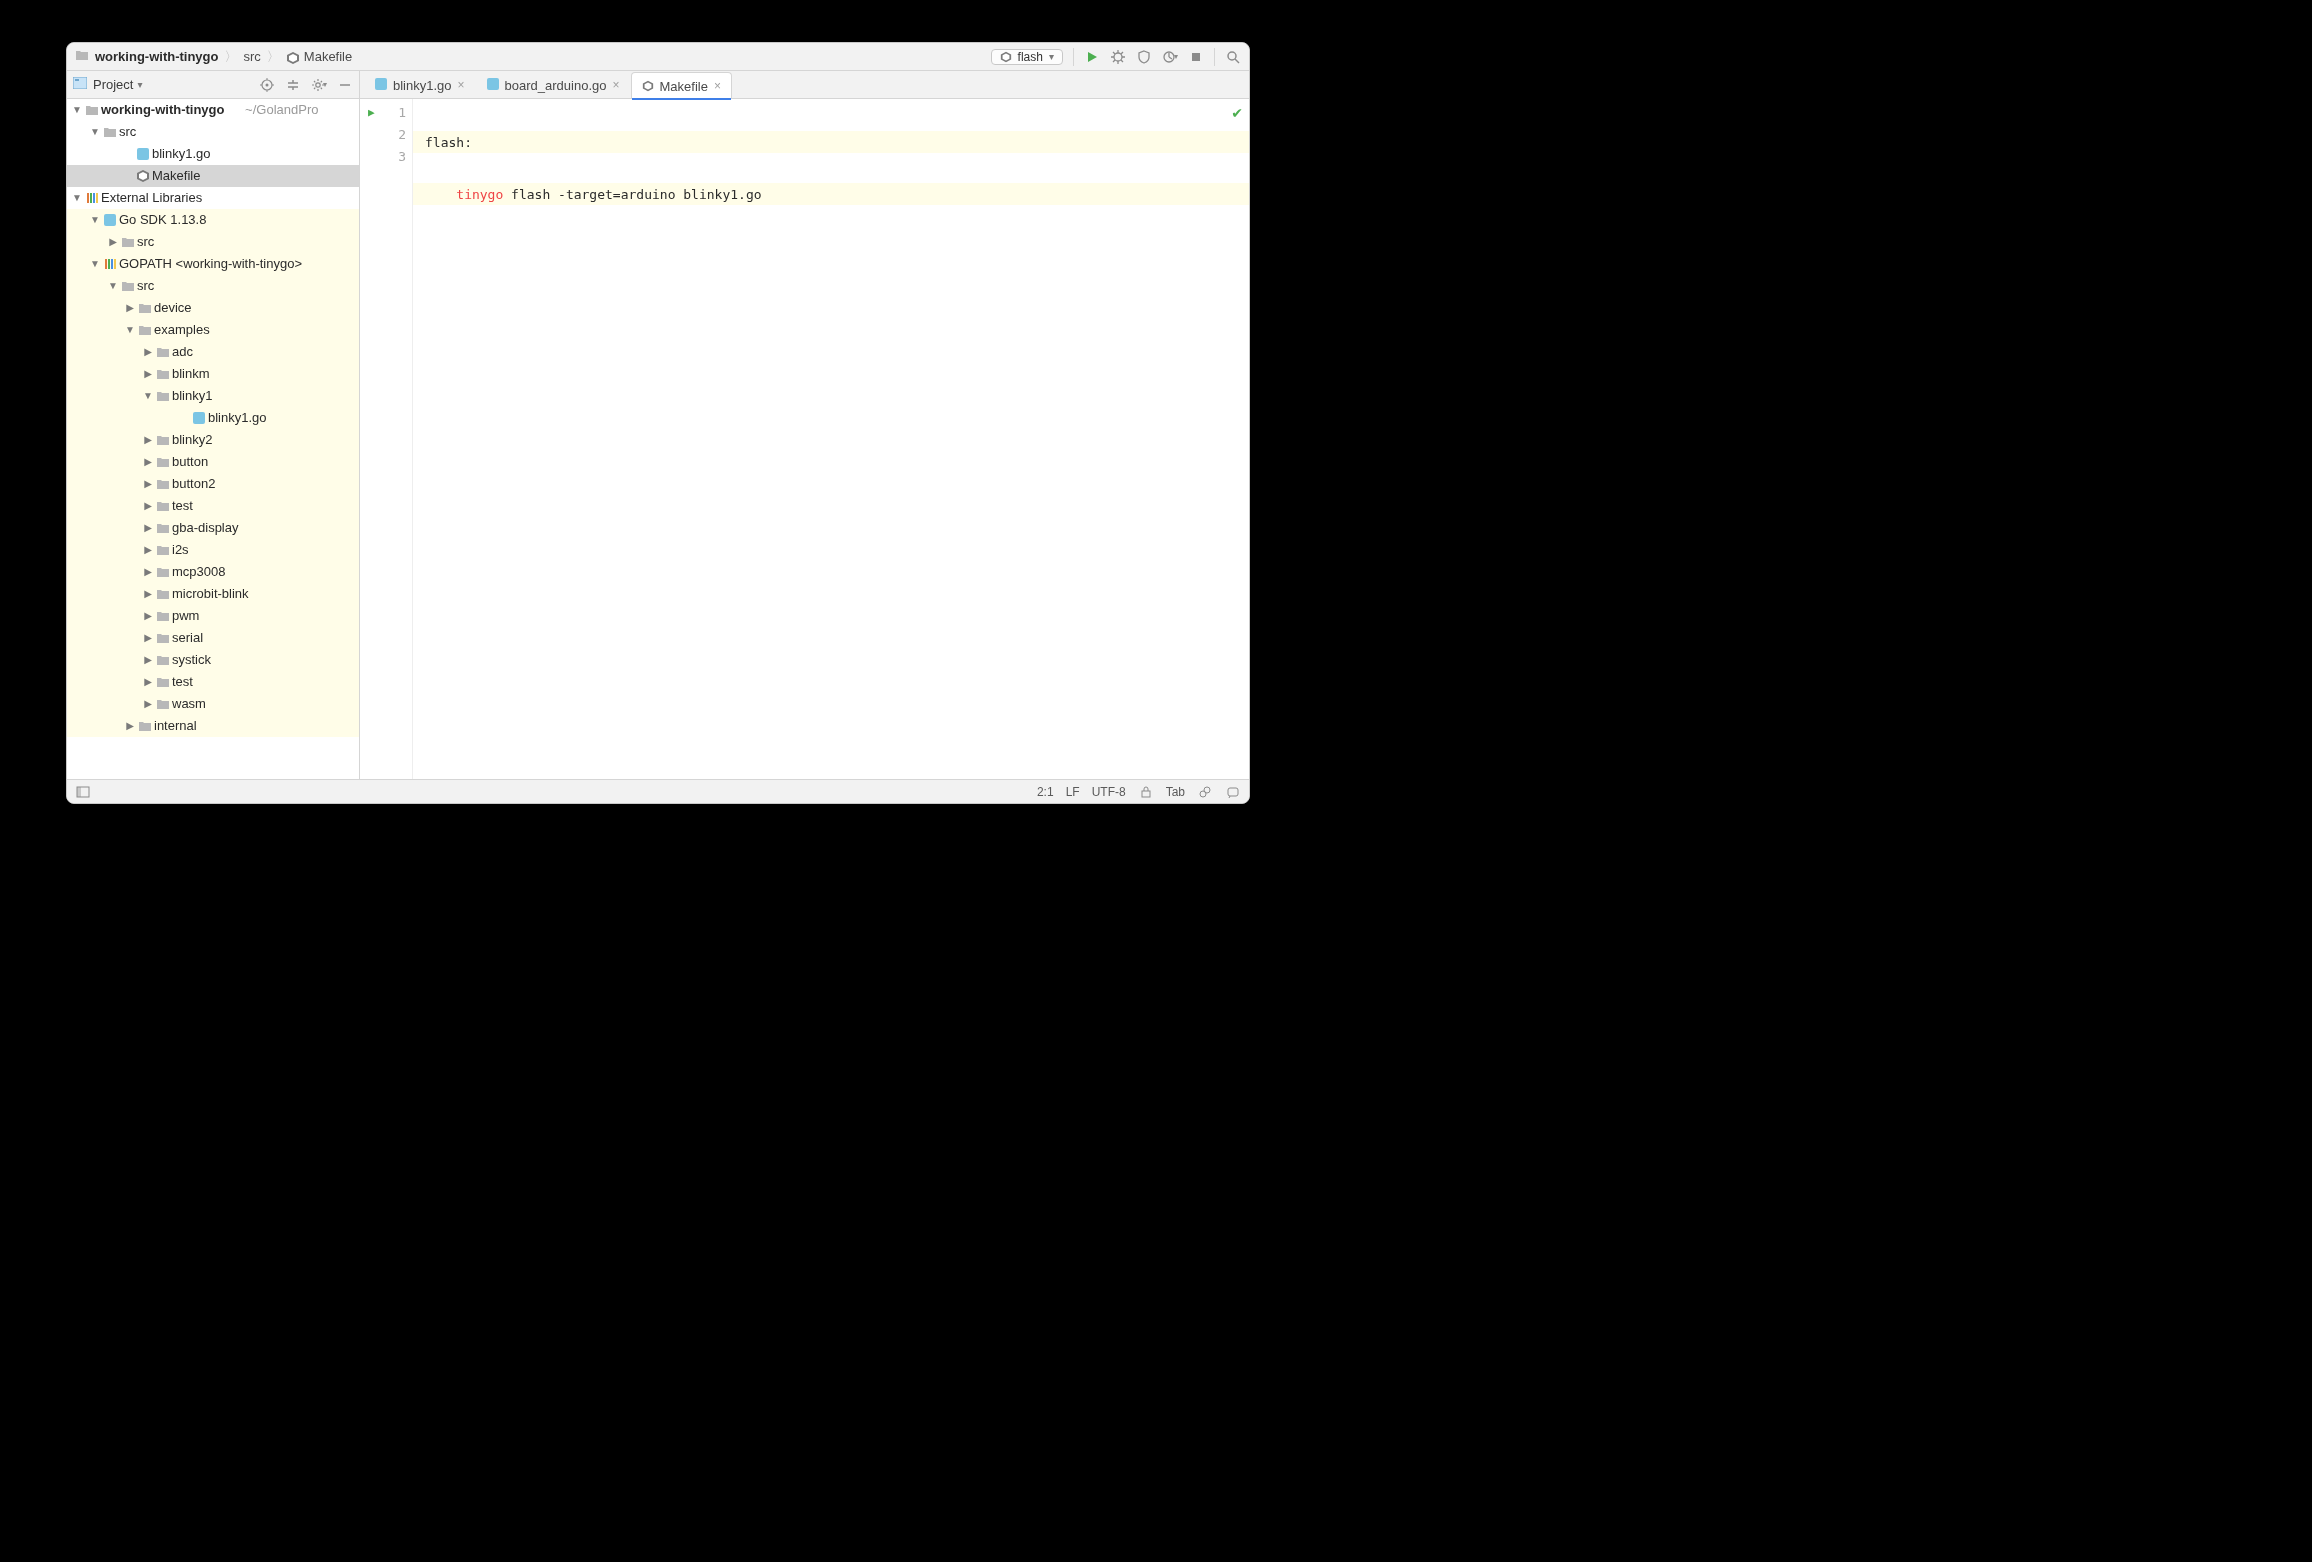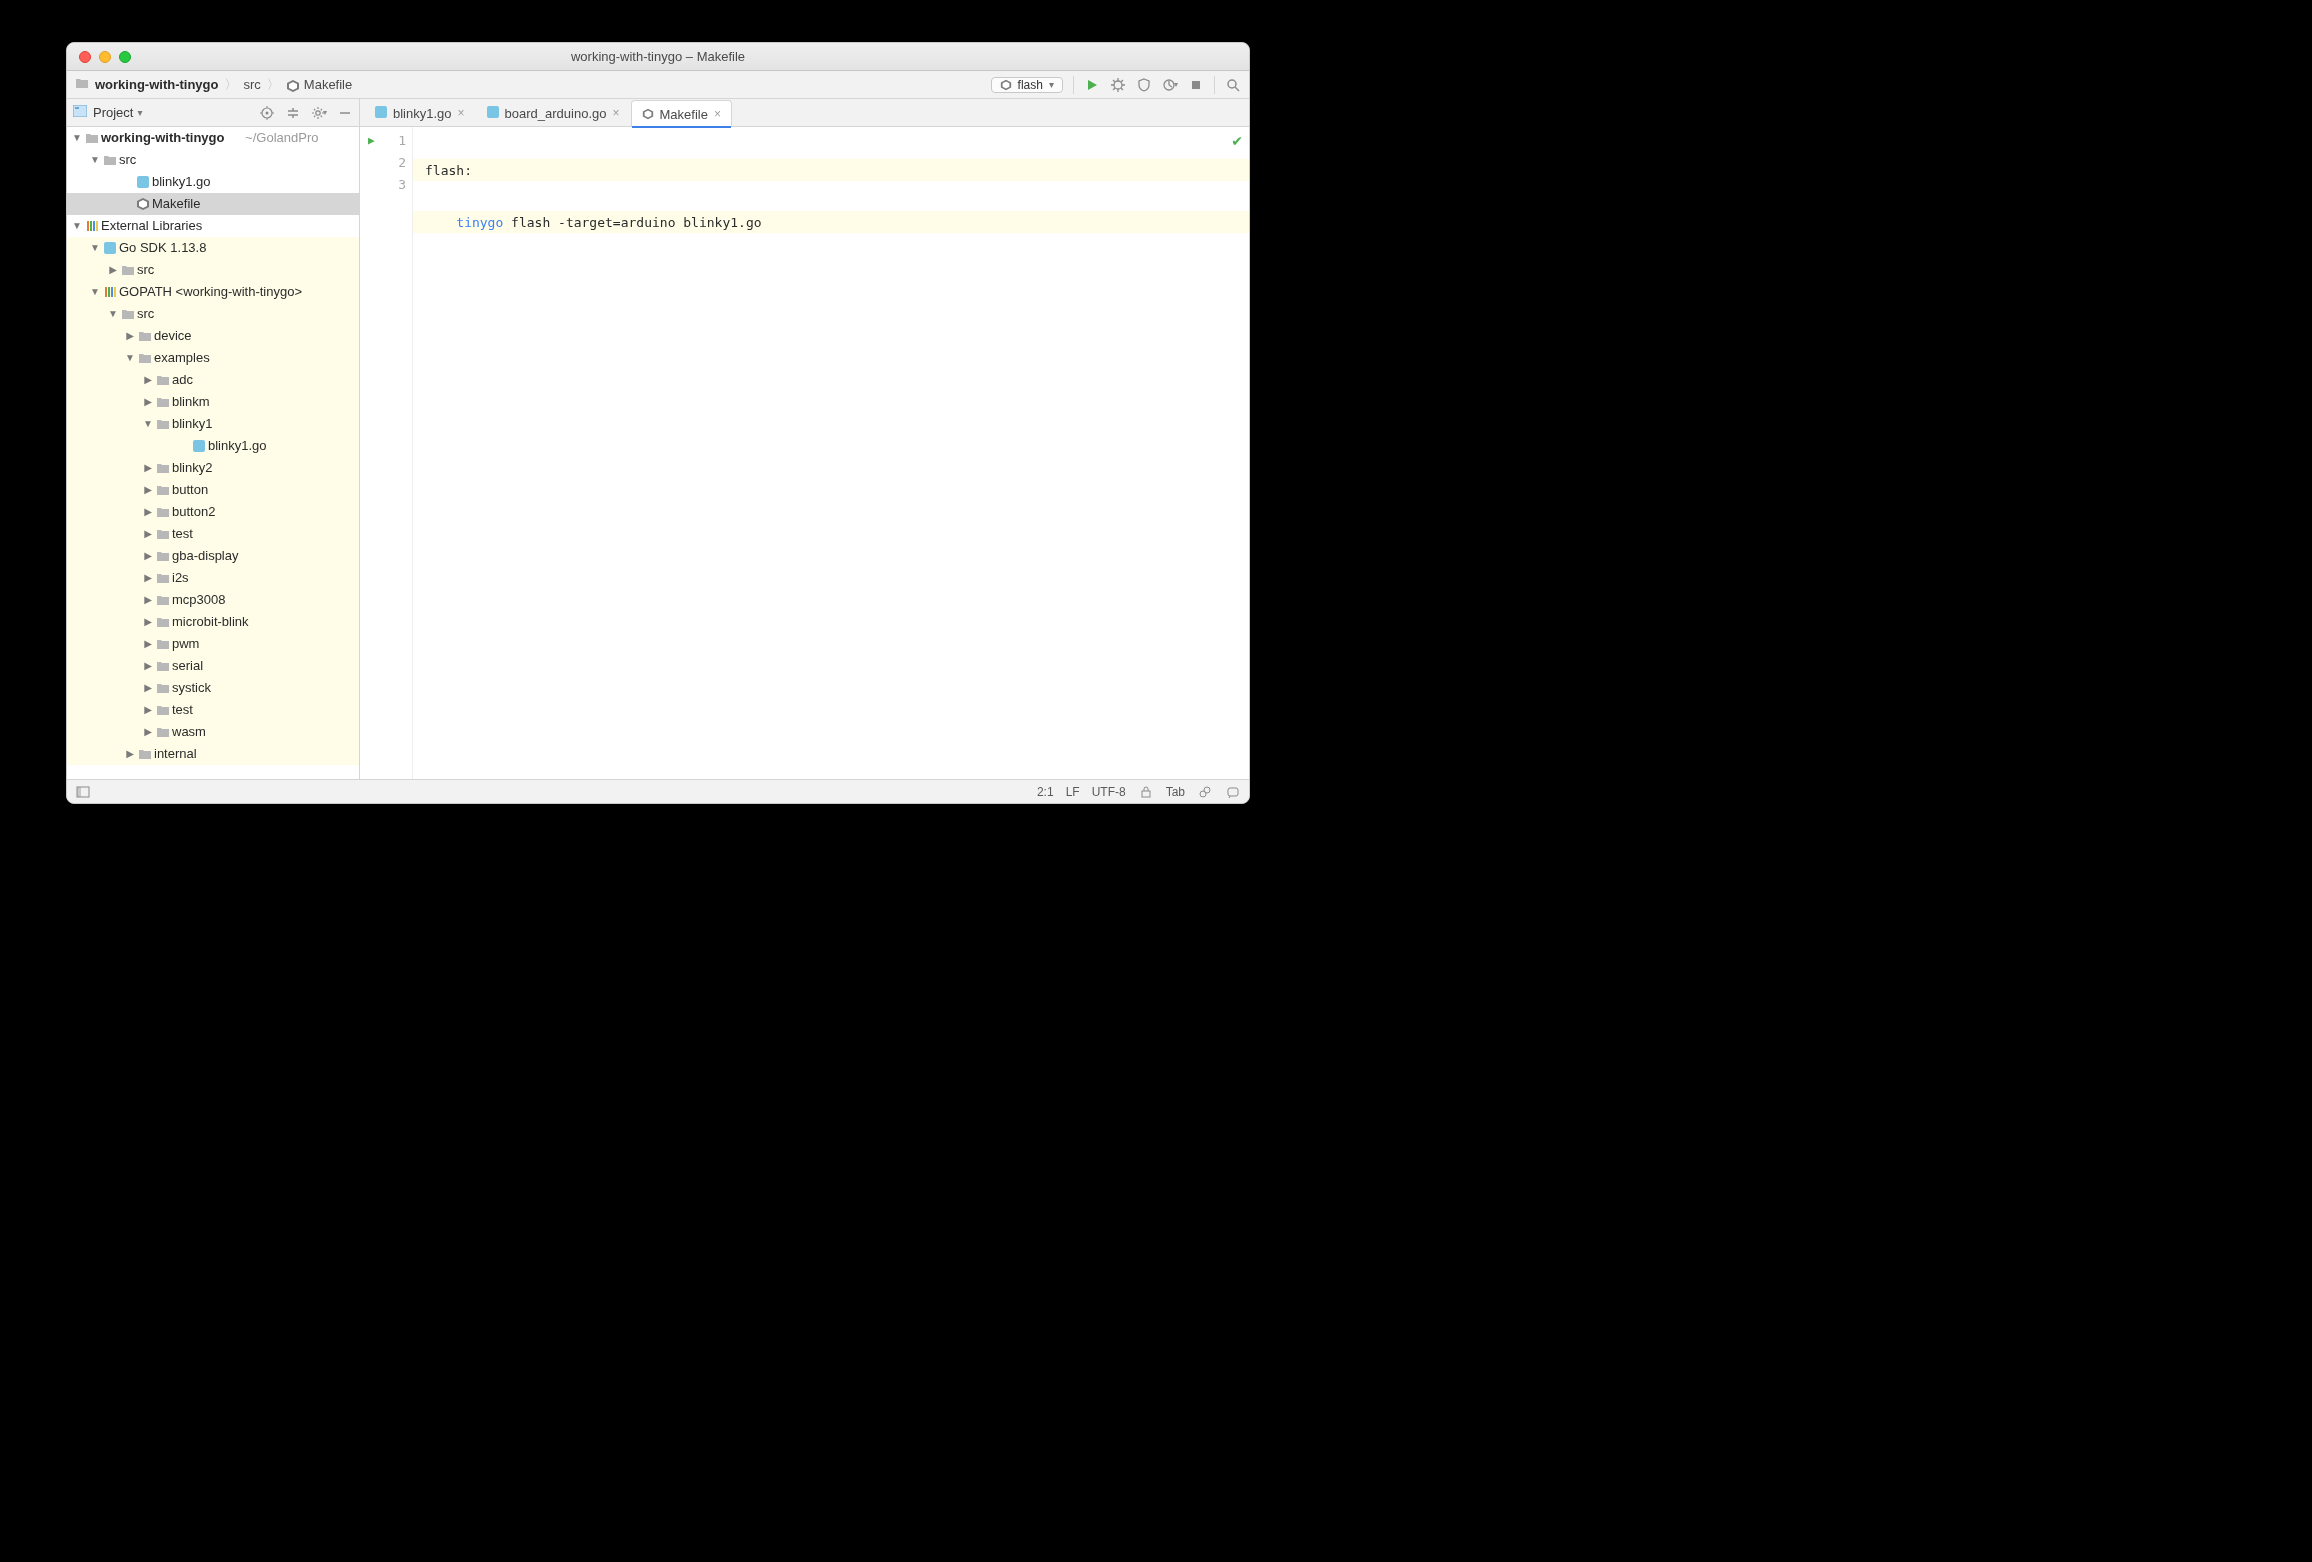--- a/index.html
+++ b/index.html
@@ -120,49 +120,41 @@
   .gutter .line { height:22px; display:flex; align-items:center; justify-content:flex-end; padding-right:6px; position:relative; }
   .gutter .line .runmark {
     position:absolute; left: 8px; color:#4caf50; font-size:11px;
   }
   .code {
     flex:1; font-family:"SF Mono", Menlo, Consolas, monospace; font-size:13px;
     padding-top:2px; white-space: pre; color:#2b2b2b;
   }
   .code .line { height:22px; display:flex; align-items:center; padding-left:6px; }
   .code .line.hl { background:#fffde8;padding-left:12px; }
-  .kw { color:#3b82f6; }
+  .kw { color:#ef4444; }
   .check-mark { position:absolute; right:6px; top:6px; color:#4caf50; font-size:14px; }
   
   .statusbar {
     height: 24px; border-top:1px solid #d5d5d5; background:#f2f2f2;
     display:flex; align-items:center; padding:0 8px; gap:12px; font-size:12px; color:#5a5a5a;
   }
   .statusbar .right { margin-left:auto; display:flex; gap:12px; align-items:center; }
   
   svg.ic { width:14px; height:14px; }
   .folder-ic { width:14px; height:12px; fill:#b8b8b8; }
   .lib-ic { display:inline-flex; gap:1px; }
   .lib-ic span { width:2px; height:10px; display:inline-block; }
   .go-ic { width:12px; height:12px; border-radius:2px; background:#7bc5e4; display:inline-block; }
   .mk-ic { width:12px; height:12px; display:inline-block; }
 </style>
 </head>
 <body>
 
 <div class="stage">
 
-  <div class="titlebar">
-    <div class="traffic">
-      <div class="dot red"></div>
-      <div class="dot yellow"></div>
-      <div class="dot green"></div>
-    </div>
-    <div class="title">working-with-tinygo – Makefile</div>
-  </div>
 
   <div class="navbar">
     <div class="breadcrumb">
       <span class="icon">
         <svg class="folder-ic" viewBox="0 0 14 12">
             <path d="M1 2h4l1 1h7v8H1z"></path>
           </svg>
       </span>
       <span class="item strong">working-with-tinygo</span>
       <span class="sep">〉</span>

